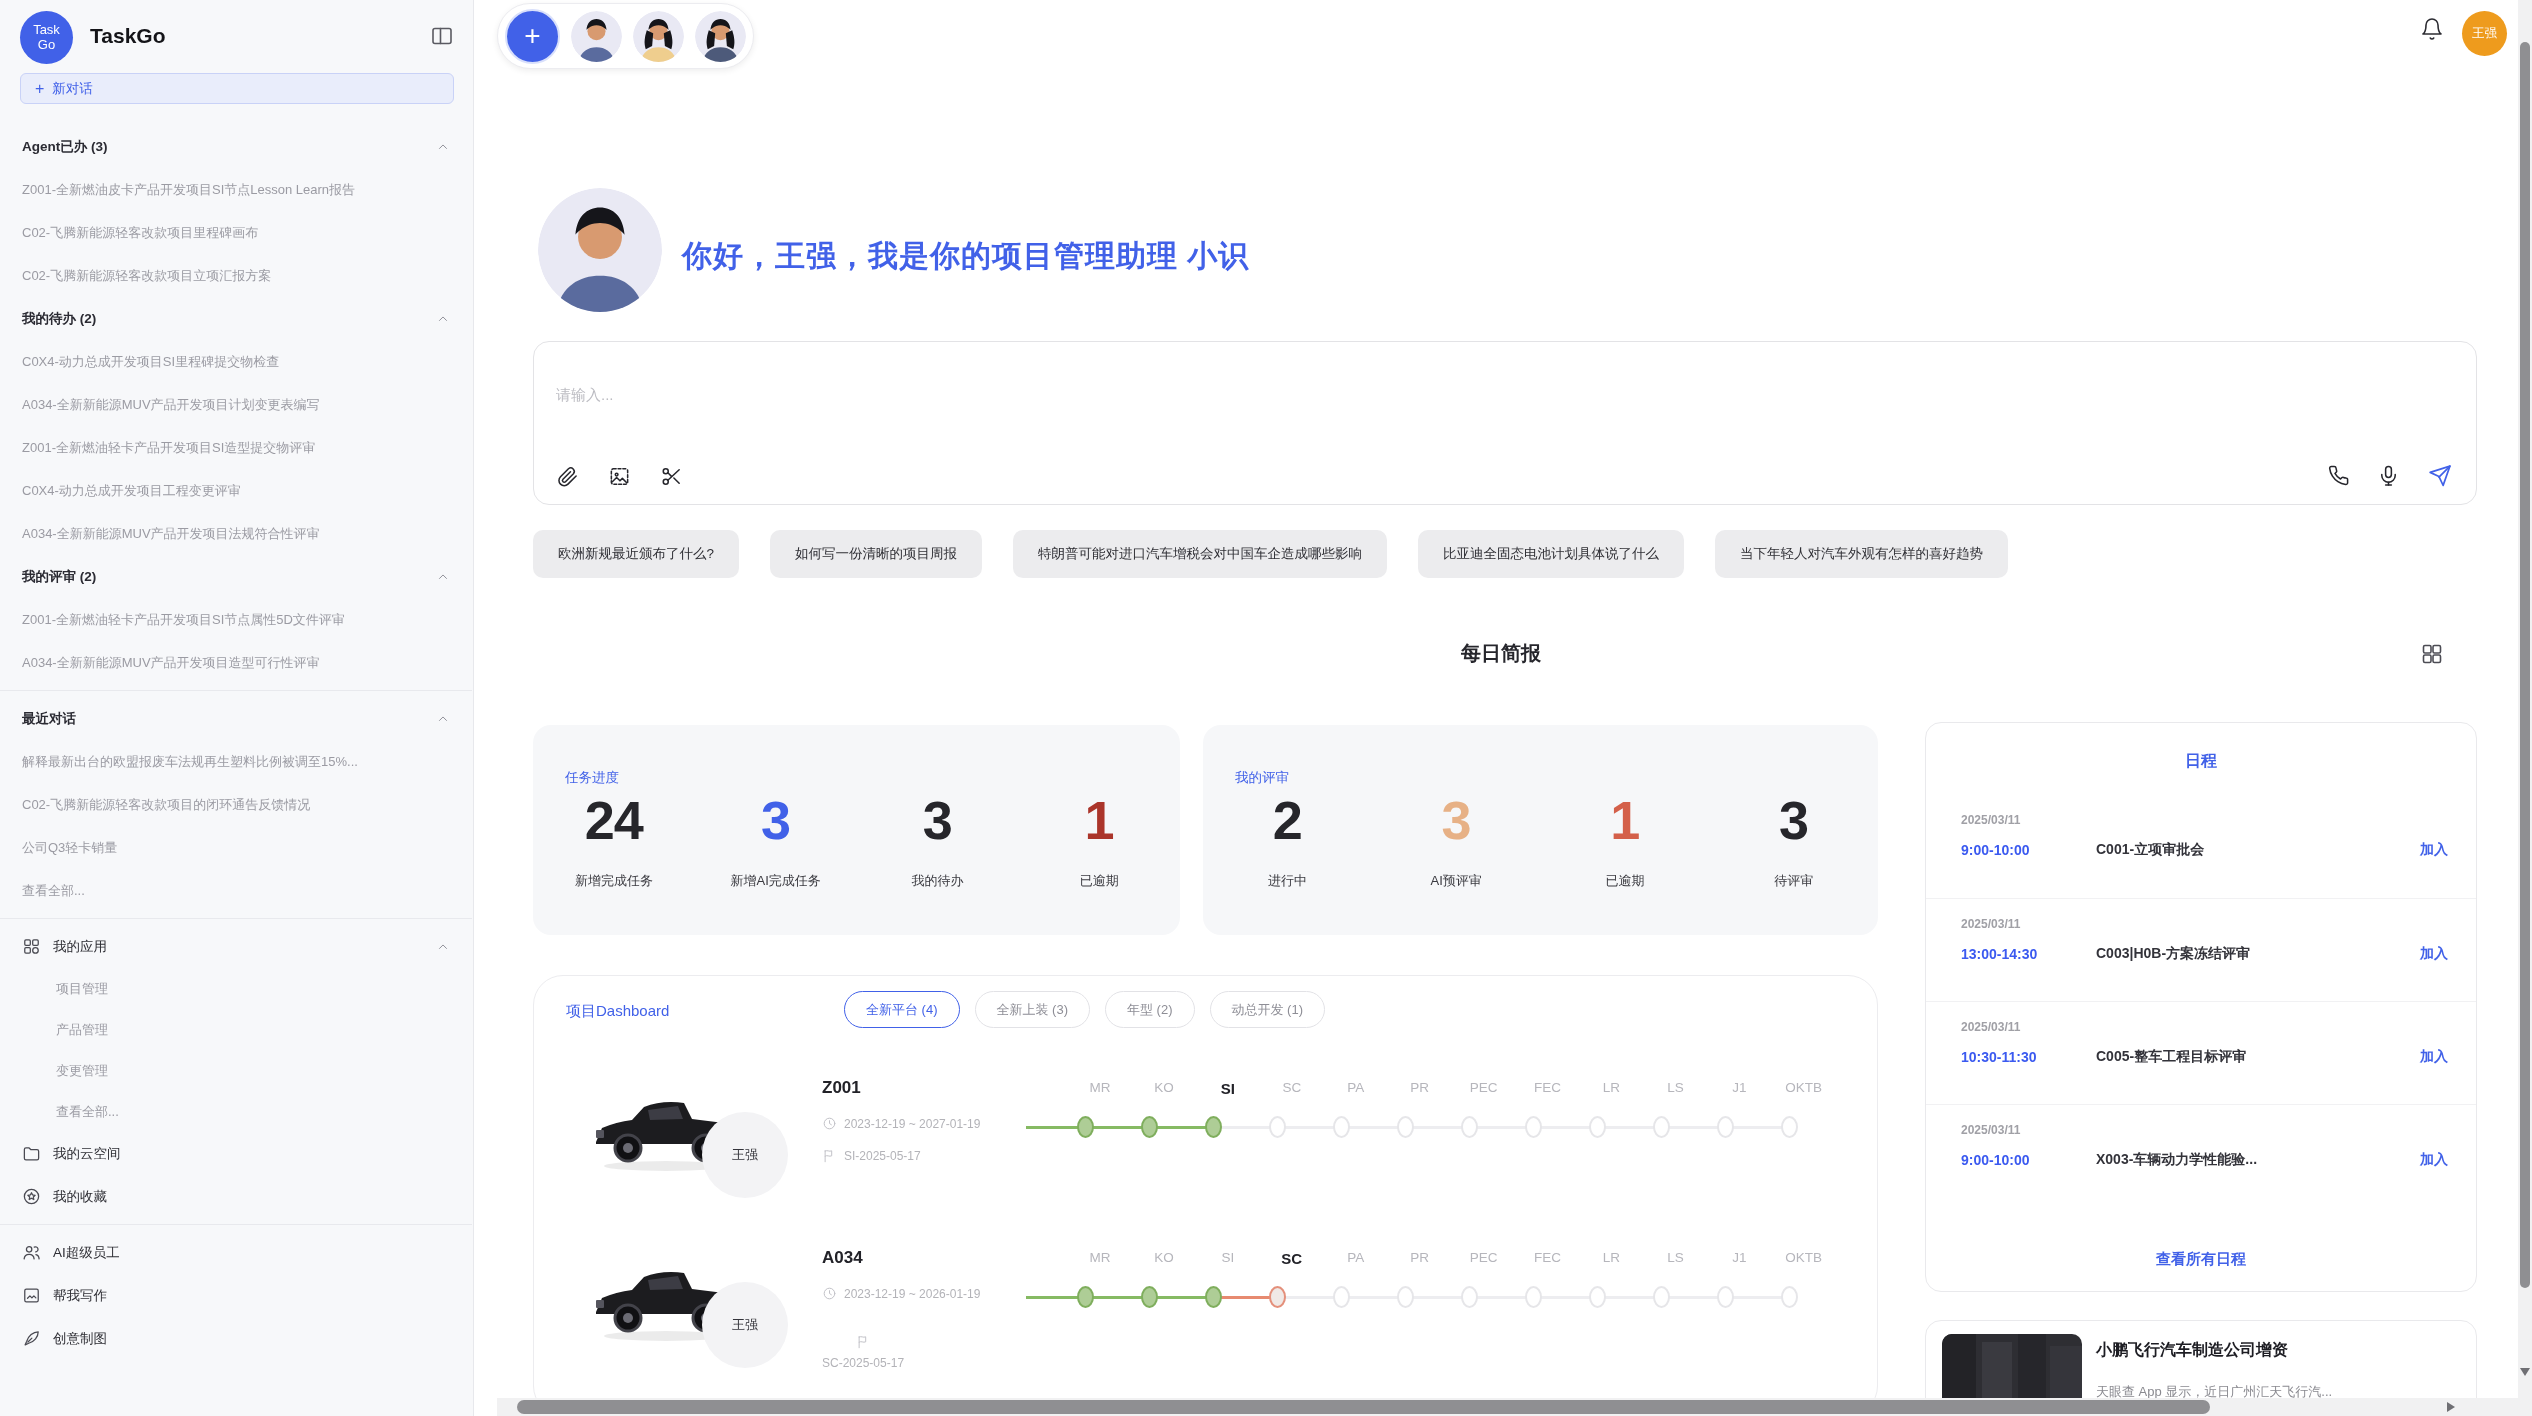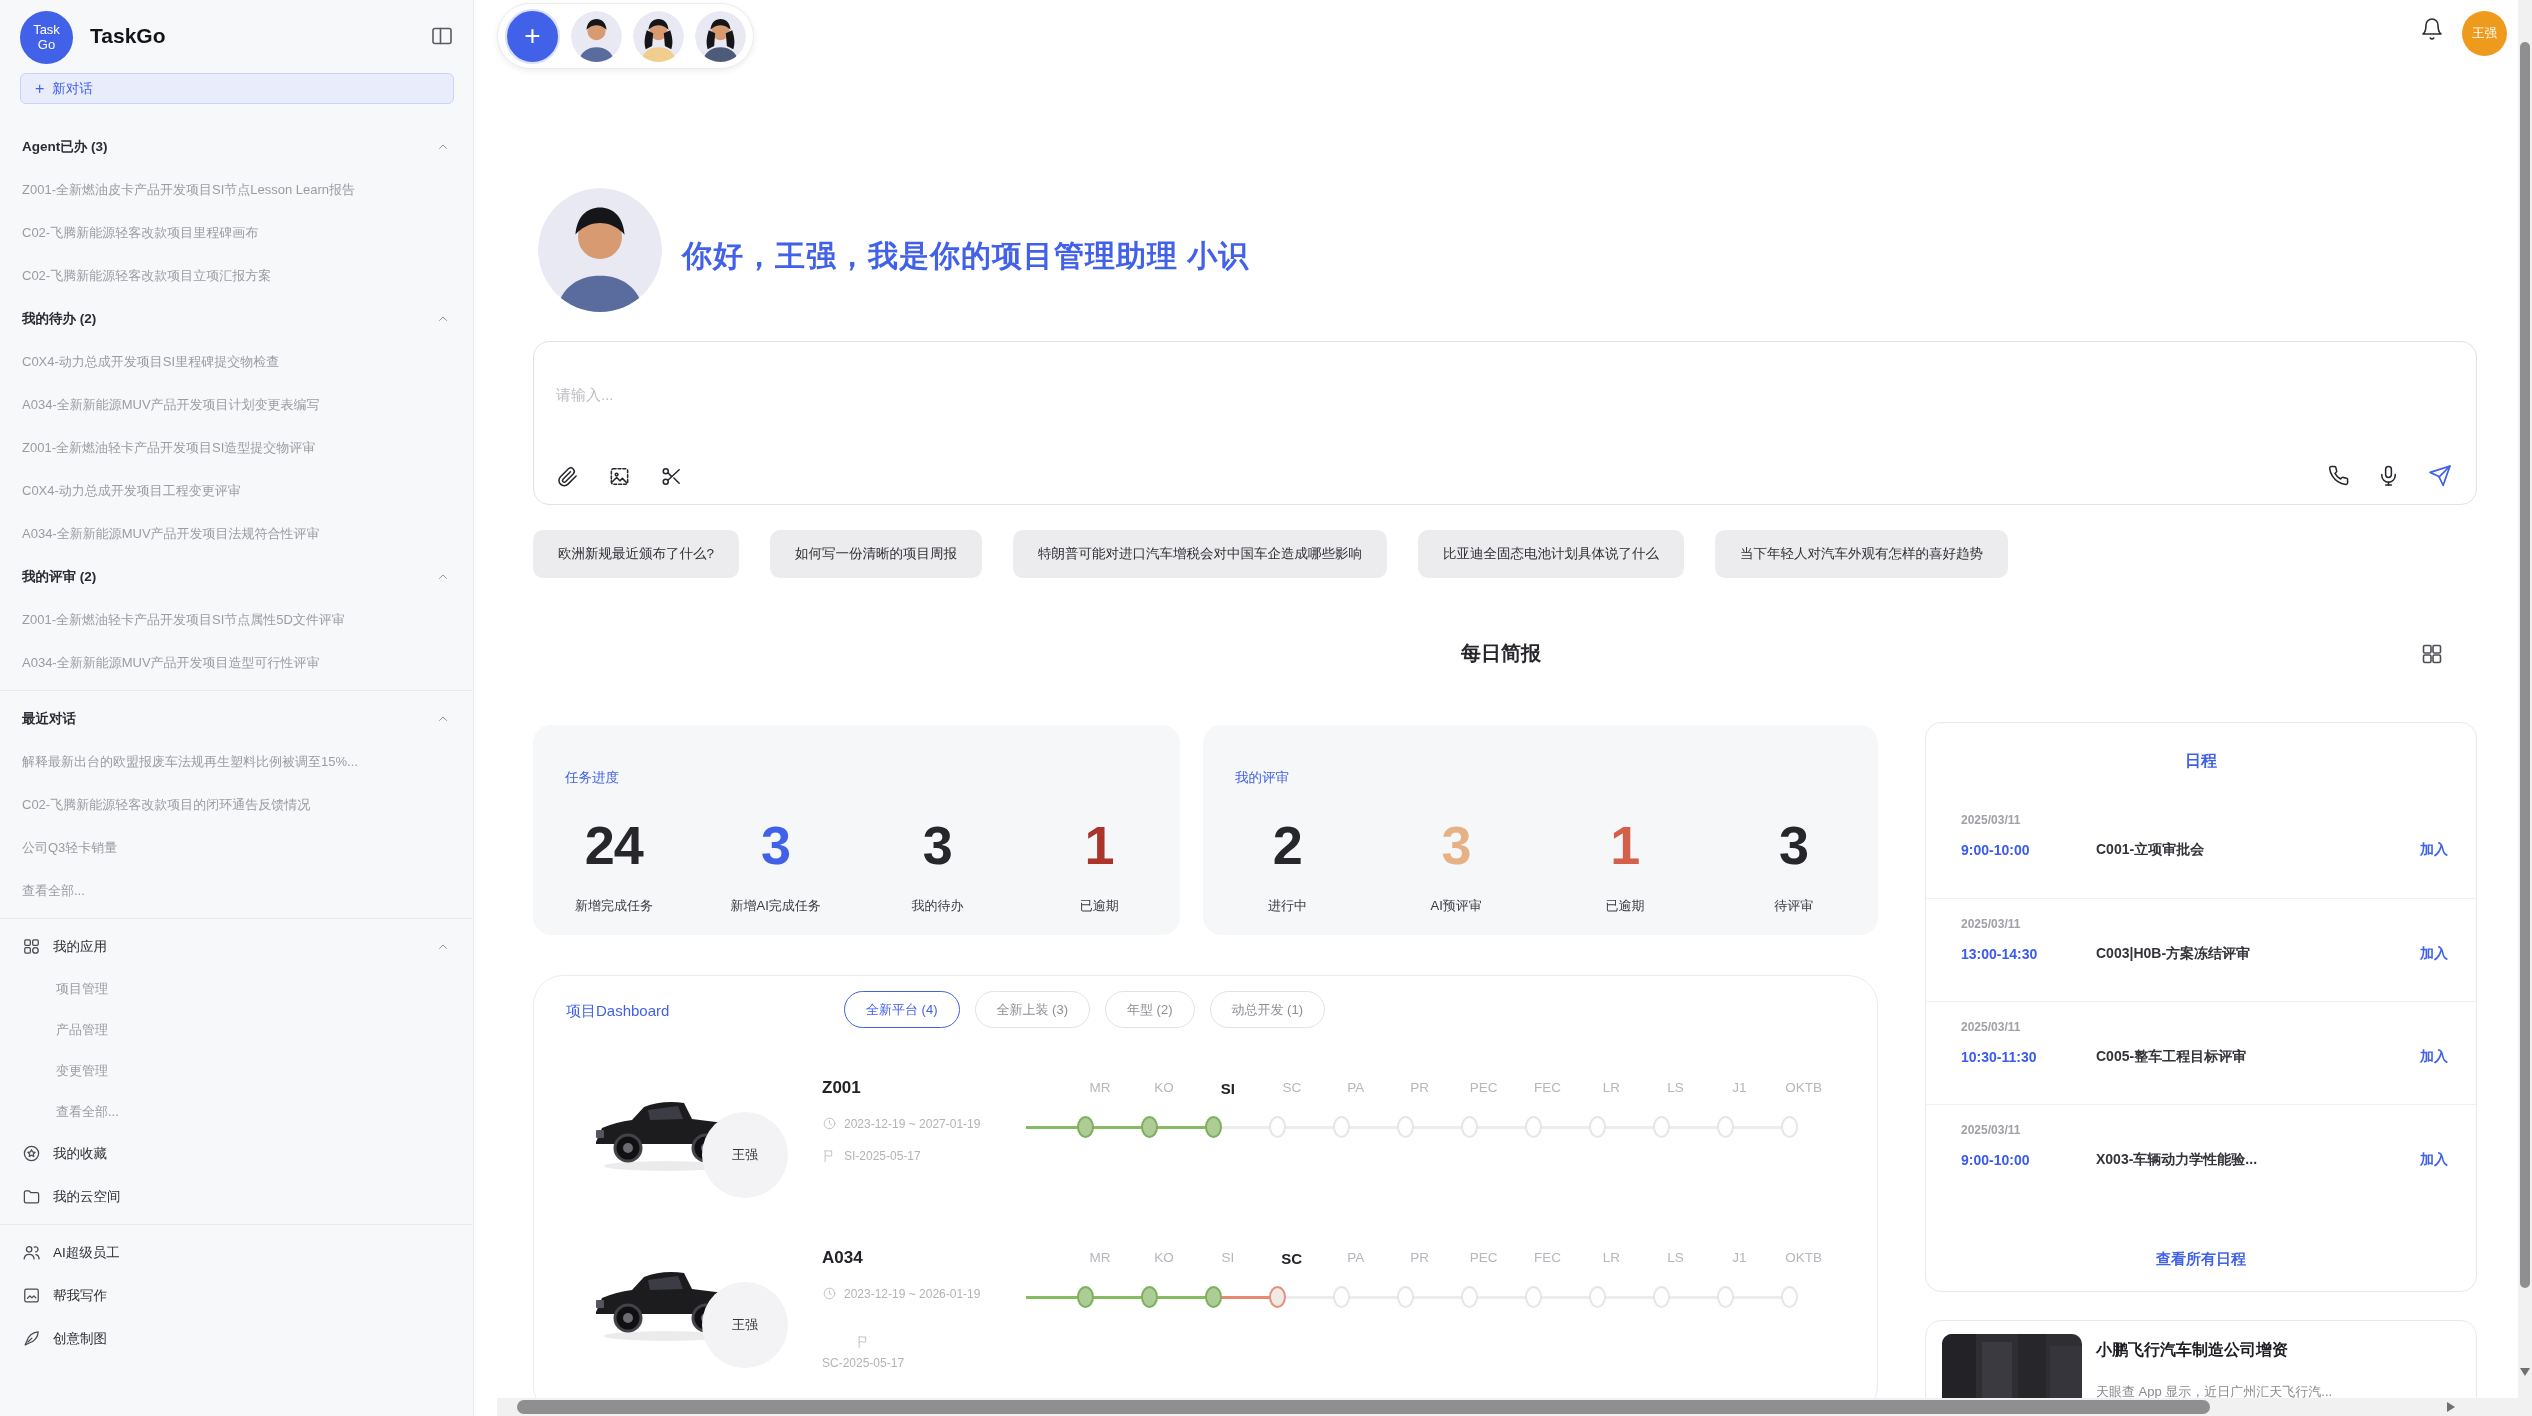--- a/index.html
+++ b/index.html
@@ -71,21 +71,21 @@
 
   
   .brief-title { position:absolute; left:497px; top:640px; width:2008px; text-align:center;
     font-size:20px; font-weight:bold; color:#26262c; }
   .brief-grid-btn { position:absolute; left:2420px; top:642px; width:24px; height:24px; color:#4c4c54; cursor:pointer; }
 
   .stat-card { position:absolute; top:725px; height:210px; background:#f6f7f9; border-radius:18px; }
   .stat-card .sc-title { position:absolute; left:32px; top:26px; font-size:13.5px; color:var(--accent);margin-top:18px; }
   .stat-row { position:absolute; left:0; right:0; top:66px; bottom:0; display:flex; }
   .stat-cell { flex:1; display:flex; flex-direction:column; align-items:center; }
-  .stat-num { font-size:54px; font-weight:bold; letter-spacing:-1px; line-height:1.1;margin-top:25px; }
+  .stat-num { font-size:54px; font-weight:bold; letter-spacing:-1px; line-height:1.1; }
   .stat-lbl { margin-top:22px; font-size:13px; color:#3a3a40; }
   .tone-dark { color:#26262b; } .tone-blue { color:var(--accent); }
   .tone-red { color:var(--danger); } .tone-amber { color:var(--amber); } .tone-coral { color:var(--coral); }
 
   
   .dash { position:absolute; left:533px; top:975px; width:1345px; height:441px;
     background:#fff; border:1px solid #ececef; border-radius:30px; overflow:hidden; }
   .dash-title { position:absolute; left:32px; top:26px; font-size:15px; color:var(--accent); }
   .dash-tabs { position:absolute; left:310px; top:15px; display:flex; gap:15px; }
   .dtab { height:37px; border-radius:19px; border:1px solid #e2e2e6; background:#fff;
@@ -235,33 +235,33 @@
           </svg>
         </span>
       </div>
       <div class="s-sub">项目管理</div>
       <div class="s-sub">产品管理</div>
       <div class="s-sub">变更管理</div>
       <div class="s-sub">查看全部...</div>
       <div class="icon-row">
         <span class="ric">
           <svg viewBox="0 0 24 24" fill="none" stroke="currentColor" stroke-width="1.6" stroke-linecap="round" stroke-linejoin="round">
+            <path d="M3 7a2 2 0 0 1 2-2h4l2 2h8a2 2 0 0 1 2 2v9a2 2 0 0 1-2 2H5a2 2 0 0 1-2-2z"></path>
+          </svg>
+        </span>
+        <span>我的云空间</span>
+      </div>
+      <div class="icon-row">
+        <span class="ric">
+          <svg viewBox="0 0 24 24" fill="none" stroke="currentColor" stroke-width="1.6" stroke-linecap="round" stroke-linejoin="round">
             <circle cx="12" cy="12" r="9"></circle>
             <path d="M12 7.2l1.4 2.9 3.2.4-2.3 2.2.6 3.1-2.9-1.6-2.9 1.6.6-3.1-2.3-2.2 3.2-.4z"></path>
           </svg>
         </span>
         <span>我的收藏</span>
-      </div>
-      <div class="icon-row">
-        <span class="ric">
-          <svg viewBox="0 0 24 24" fill="none" stroke="currentColor" stroke-width="1.6" stroke-linecap="round" stroke-linejoin="round">
-            <path d="M3 7a2 2 0 0 1 2-2h4l2 2h8a2 2 0 0 1 2 2v9a2 2 0 0 1-2 2H5a2 2 0 0 1-2-2z"></path>
-          </svg>
-        </span>
-        <span>我的云空间</span>
       </div>
       <div class="s-div"></div>
       <div class="icon-row">
         <span class="ric">
           <svg viewBox="0 0 24 24" fill="none" stroke="currentColor" stroke-width="1.6" stroke-linecap="round" stroke-linejoin="round">
             <circle cx="9" cy="8" r="3.4"></circle>
             <path d="M2.7 20c.4-3.5 3-5.6 6.3-5.6s5.9 2.1 6.3 5.6"></path>
             <path d="M15.5 5.2a3.2 3.2 0 1 1 1.8 6"></path>
             <path d="M17.6 14.6c2.4.5 3.8 2.4 4 5.4"></path>
           </svg>

